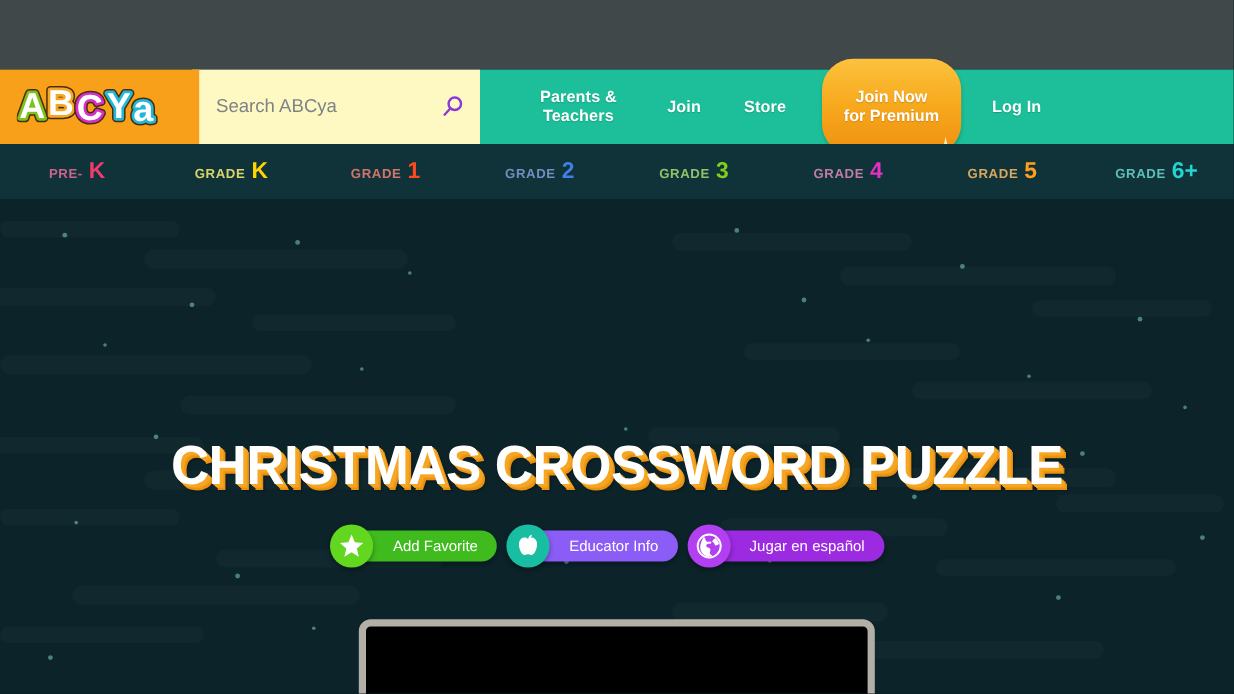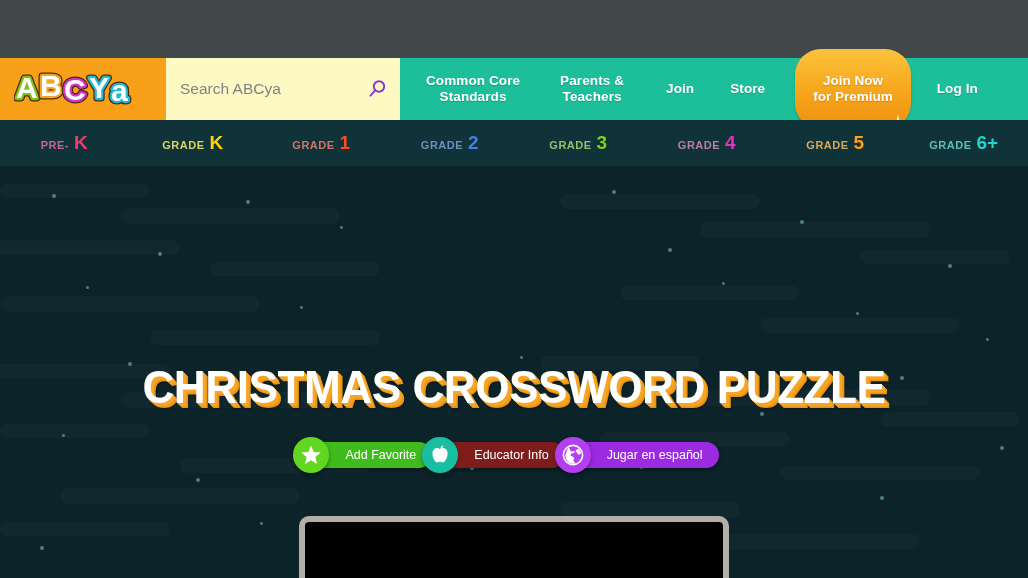--- a/index.html
+++ b/index.html
@@ -133,21 +133,21 @@
     transform: scaleX(.96);
     text-shadow:
       1px 1px 0 #f5a623, 2px 2px 0 #f5a623, 3px 3px 0 #f5a623,
       4px 4px 0 #f0991a, 5px 5px 0 #e8900f,
       6px 6px 2px rgba(0,0,0,.28);
   }
 
   .action-row {
     position: absolute; left: 0; top: 276px; width: 1028px;
     display: flex; justify-content: center; align-items: center;
-    gap: 6px;
+    gap: 24px;
   }
   .pill-btn {
     position: relative;
     height: 26px;
     border: 0; cursor: pointer;
     border-radius: 14px;
     padding: 0 16px 0 36px;
     color: #ffffff;
     font-family: "Liberation Sans", sans-serif;
     font-size: 12.5px;
@@ -156,21 +156,21 @@
   }
   .pill-icon {
     position: absolute; left: -16px; top: 50%;
     transform: translateY(-50%);
     width: 36px; height: 36px; border-radius: 50%;
     display: flex; align-items: center; justify-content: center;
     box-shadow: 0 2px 4px rgba(0,0,0,.35);
   }
   .btn-fav  { background: #3fbb1e; }
   .btn-fav  .pill-icon { background: #63d71f; }
-  .btn-edu  { background: #7f1d1d; }
+  .btn-edu  { background: #8b5cf6; }
   .btn-edu  .pill-icon { background: #19bda2; }
   .btn-full { background: #e07b18; }
   .btn-full .pill-icon { background: #f59b24; }
   .btn-esp  { background: #9b2ae0; }
   .btn-esp  .pill-icon { background: #b23ff0; }
 
   
   .game-frame {
     position: absolute; left: 299px; top: 350px;
     width: 430px; height: 250px;
@@ -218,22 +218,20 @@
     <input class="search-input" type="text" placeholder="Search ABCya" style="">
     <button class="search-icon-btn">
       <svg width="20" height="20" viewBox="0 0 20 20">
         <circle cx="12" cy="7.5" r="5.2" fill="none" stroke="#8a3ad6" stroke-width="2"></circle>
         <line x1="8.2" y1="11.4" x2="3.5" y2="16.6" stroke="#8a3ad6" stroke-width="2" stroke-linecap="round"></line>
       </svg>
     </button>
   </div>
 
   <div class="nav-zone">
-    <a class="nav-link">Common Core
-Standards</a>
     <span class="nav-spacer-1"></span>
     <a class="nav-link">Parents &amp;
 Teachers</a>
     <span class="nav-spacer-2"></span>
     <a class="nav-link">Join</a>
     <span class="nav-spacer-3"></span>
     <a class="nav-link">Store</a>
     <span class="nav-spacer-4"></span>
 
     <button class="join-btn">

